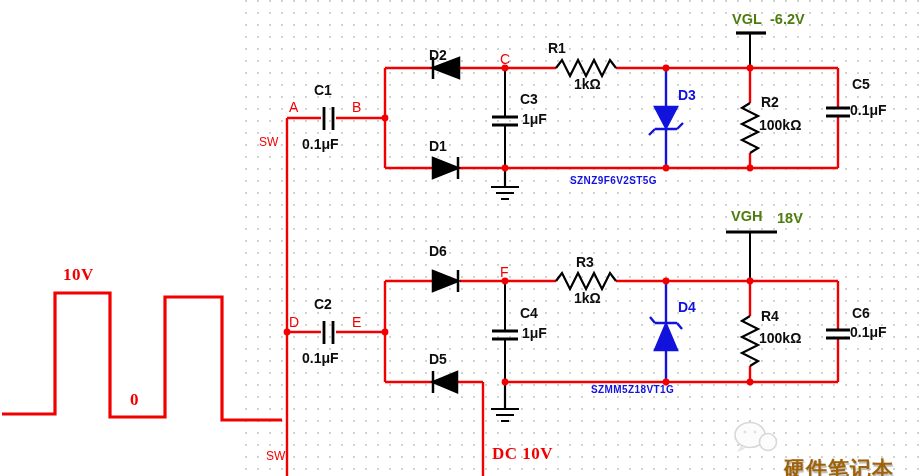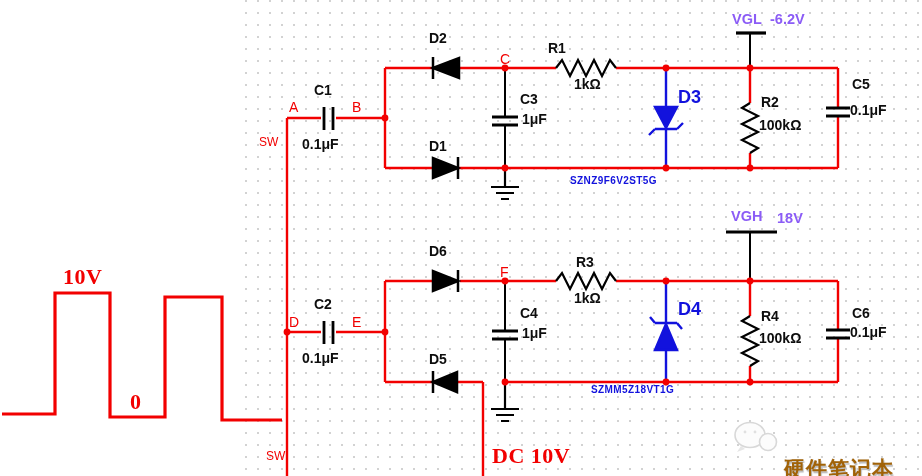--- a/index.html
+++ b/index.html
@@ -6,24 +6,24 @@
   #stage{position:relative;width:922px;height:476px;background:#ffffff;overflow:hidden;
          font-family:"Liberation Sans",sans-serif;}
   #grid{position:absolute;left:237px;top:0;width:685px;height:476px;
         background-image:radial-gradient(circle,#d2d2d2 1px,transparent 1.2px);
         background-size:12px 12px;background-position:3px 7px;}
   svg{position:absolute;left:0;top:0;}
   .k{position:absolute;white-space:nowrap;line-height:1;}
   .ref{font-weight:bold;font-size:14px;color:#0d0d0d;}
   .net{font-size:14px;color:#f20000;}
   .sw{font-size:12px;color:#f20000;margin-left:16px;}
-  .blue{font-weight:bold;font-size:18px;color:#1212dd;}
+  .blue{font-weight:bold;font-size:14px;color:#1212dd;}
   .part{font-weight:bold;font-size:10px;color:#1212dd;letter-spacing:.4px;}
-  .pwr{font-weight:bold;font-size:14.5px;color:#8b5cf6;}
-  .serifred{font-family:"Liberation Serif",serif;font-weight:bold;font-size:22px;color:#f20000;letter-spacing:.5px;}
+  .pwr{font-weight:bold;font-size:14.5px;color:#4d7c0f;}
+  .serifred{font-family:"Liberation Serif",serif;font-weight:bold;font-size:17px;color:#f20000;letter-spacing:.5px;}
   .wm-text{font-weight:bold;font-size:21px;color:#a16207;letter-spacing:1px;
            text-shadow:1px 1.5px 1px #b9b9b9,-0.5px -0.5px 0 #ececec;margin-top:34px;}
 </style>
 </head>
 <body>
 
 <div id="stage">
   <div id="grid"></div>
 
   <svg width="922" height="476" viewBox="0 0 922 476">
@@ -140,21 +140,21 @@
 
   <span class="k net" style="left:289px;top:100px">A</span>
   <span class="k net" style="left:352px;top:100px">B</span>
   <span class="k net" style="left:500px;top:52px">C</span>
   <span class="k net" style="left:289px;top:315px">D</span>
   <span class="k net" style="left:352px;top:315px">E</span>
   <span class="k net" style="left:500px;top:265px">F</span>
 
   <span class="k ref" style="left:314px;top:83px">C1</span>
   <span class="k ref" style="left:302px;top:137px">0.1μF</span>
-  <span class="k ref" style="left:429px;top:31px">D2</span>
+  <span class="k ref" style="left:429px;top:48px">D2</span>
   <span class="k ref" style="left:429px;top:139px">D1</span>
   <span class="k ref" style="left:520px;top:92px">C3</span>
   <span class="k ref" style="left:522px;top:112px">1μF</span>
   <span class="k ref" style="left:548px;top:41px">R1</span>
   <span class="k ref" style="left:574px;top:77px">1kΩ</span>
   <span class="k blue" style="left:678px;top:88px">D3</span>
   <span class="k ref" style="left:761px;top:95px">R2</span>
   <span class="k ref" style="left:759px;top:118px">100kΩ</span>
   <span class="k ref" style="left:852px;top:77px">C5</span>
   <span class="k ref" style="left:850px;top:103px">0.1μF</span>

